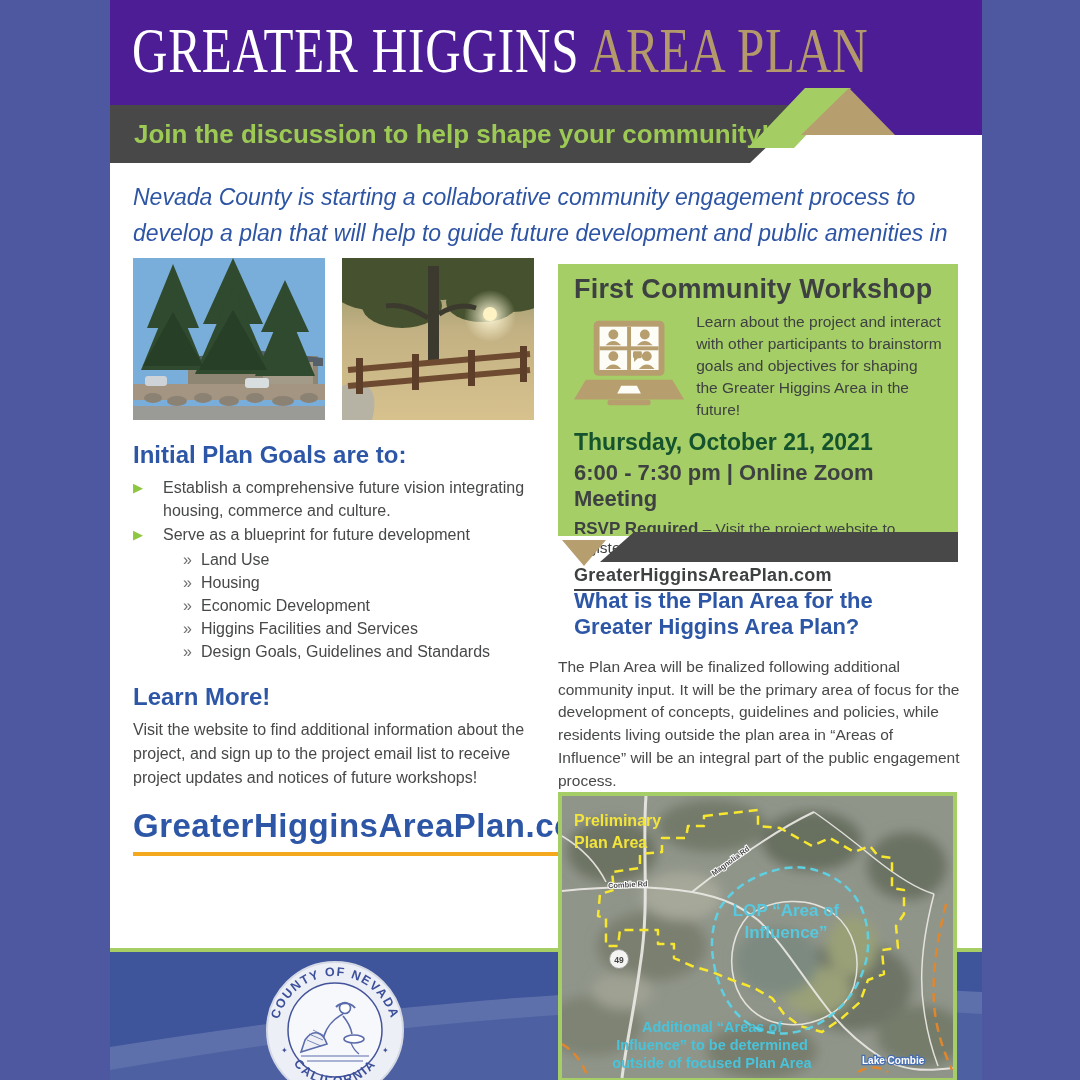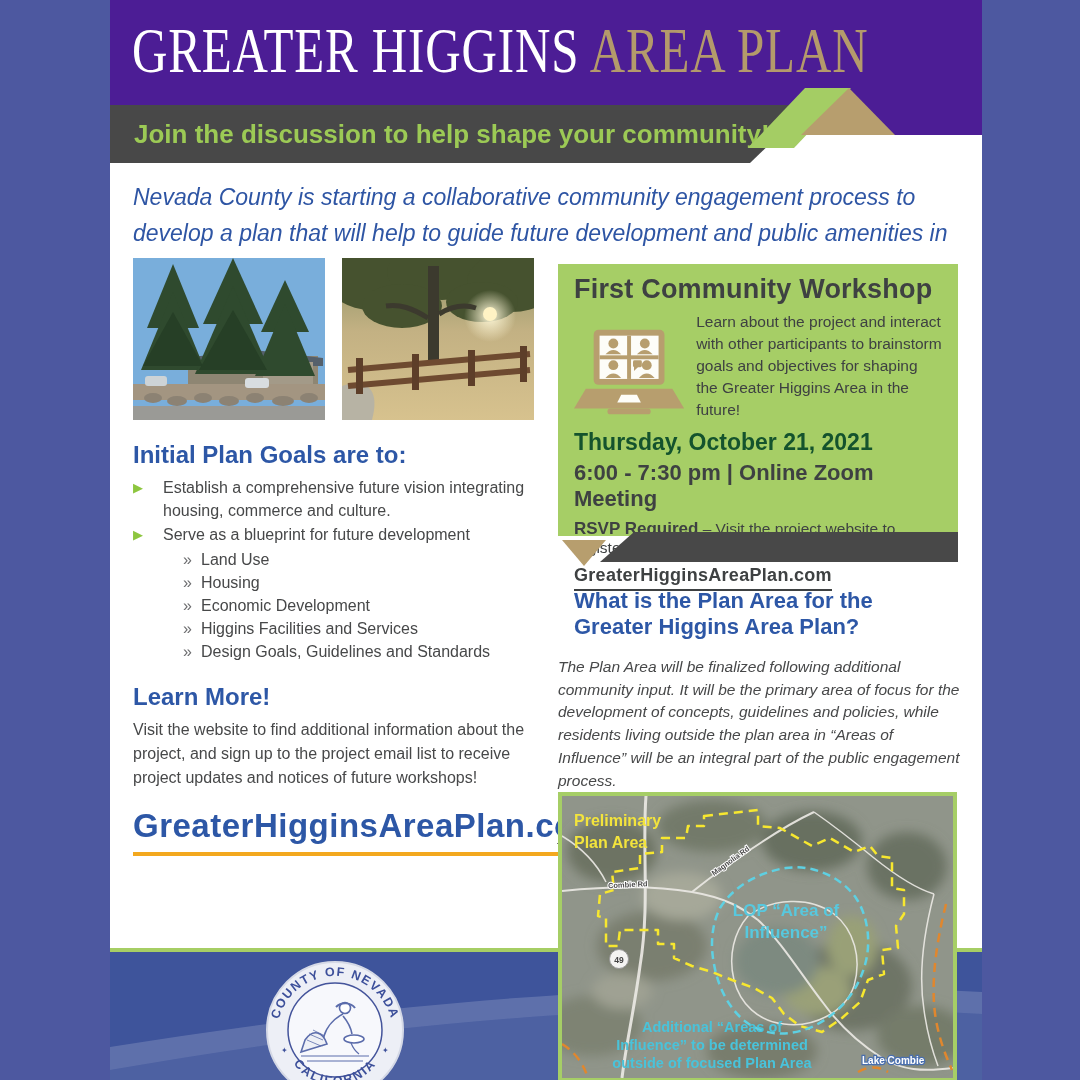--- a/index.html
+++ b/index.html
@@ -31,35 +31,35 @@
   .bullet .tri{color:#8dc63f;font-size:13px;width:30px;flex:none;padding-top:2px;}
   .subbullets{margin-left:50px;}
   .subbullet{display:flex;font-size:16px;color:#474849;line-height:1.38;margin-bottom:1px;}
   .subbullet .chev{color:#6d6e70;width:18px;flex:none;}
   .col-left h2.learn{margin-top:19px;}
   .bigsite{display:inline-block;margin-top:17px;font-size:33px;font-weight:bold;color:#2d57a6;
            text-decoration:none;border-bottom:4px solid #f3a81e;padding-bottom:7px;letter-spacing:.5px;}
   .greenbox{position:absolute;left:558px;top:264px;width:400px;height:272px;background:#a6ce66;
             box-sizing:border-box;padding:10px 16px;}
   .greenbox h2{margin:0;font-size:27px;font-weight:bold;color:#3e4142;letter-spacing:.2px;}
-  .wrow{display:flex;margin-top:6px;align-items:flex-end;}
+  .wrow{display:flex;margin-top:6px;align-items:center;}
   .wrow p{margin:0 0 0 12px;font-size:15.5px;color:#3e4142;line-height:1.42;width:250px;}
   .wdate{margin-top:8px;font-size:23px;font-weight:bold;color:#14532d;}
   .wtime{margin-top:4px;font-size:22px;font-weight:bold;color:#3e4142;}
   .wrsvp{margin-top:7px;font-size:15.5px;color:#3e4142;}
   .wrsvp b{font-size:17px;}
   .wsite{display:inline-block;margin-top:8px;font-size:18px;font-weight:bold;color:#3e4142;
          text-decoration:none;border-bottom:2px solid #3e4142;padding-bottom:3px;letter-spacing:.3px;}
   .ribbon-gray{position:absolute;left:600px;top:532px;width:358px;height:30px;background:#484848;
                clip-path:polygon(34px 0,100% 0,100% 100%,0 100%);}
   .ribbon-tan{position:absolute;left:562px;top:540px;width:44px;height:26px;background:#b79e6e;
               clip-path:polygon(0 0,100% 0,50% 100%);}
   .col-right{position:absolute;left:558px;top:572px;width:402px;}
   h2.plan{margin:16px;font-size:22px;font-weight:bold;color:#2d57a6;line-height:1.18;}
-  .col-right p.body{margin:10px 0 0 0;font-size:15.5px;color:#474849;line-height:1.47;font-style:italic;}
+  .col-right p.body{margin:10px 0 0 0;font-size:15.5px;color:#474849;line-height:1.47;}
   .map{position:absolute;left:558px;top:792px;width:391px;height:282px;border:4px solid #a6ce66;
        overflow:hidden;background:#90958a;}
   .footer{position:absolute;left:110px;top:948px;width:872px;height:132px;background:#3e549b;
           border-top:4px solid #a6ce64;box-sizing:border-box;}
   .seal{position:absolute;left:265px;top:960px;}
 </style>
 </head>
 <body>
 
 <div class="canvas">

